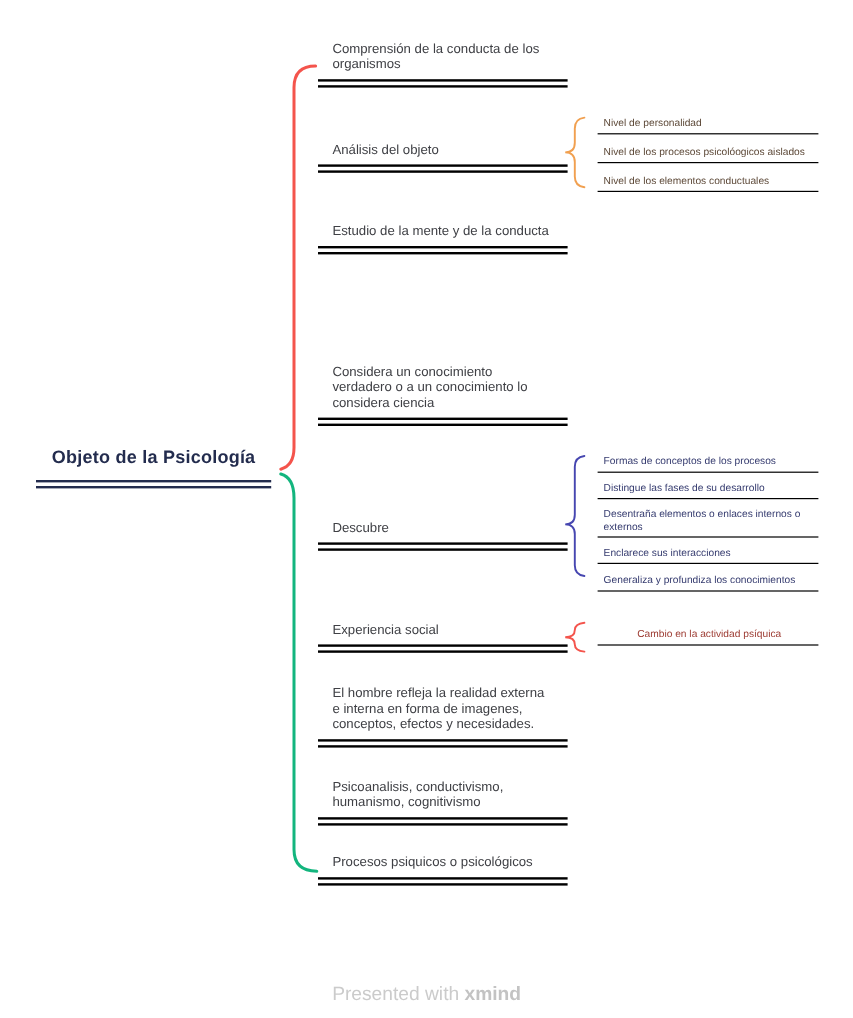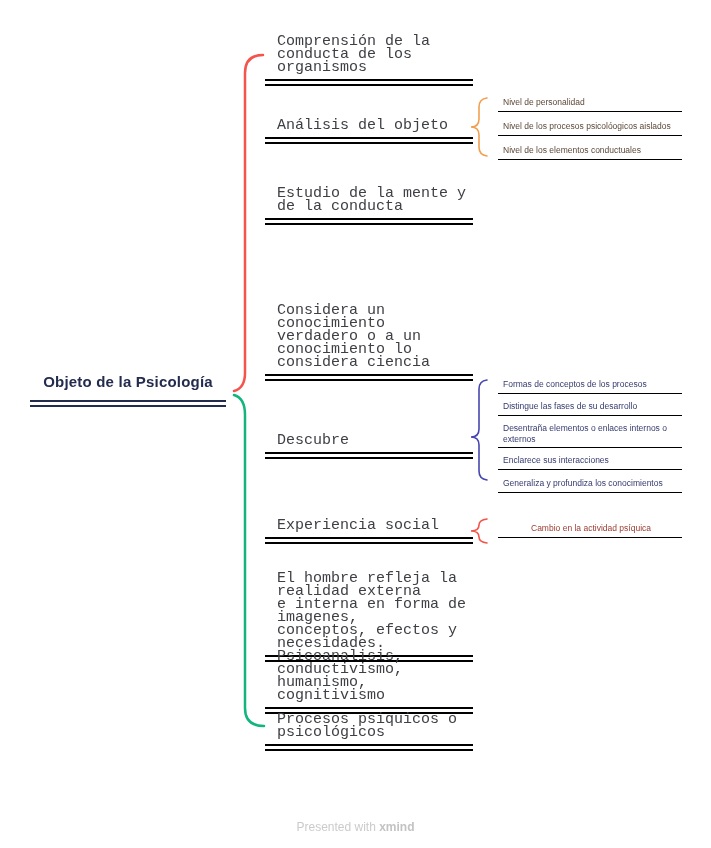--- a/index.html
+++ b/index.html
@@ -12,21 +12,21 @@
   .topic { position:absolute; }
   .topic .label { white-space:pre-line; }
 
   
   .root { left:30px; top:372px; width:196px; }
   .root .label { font-size:15px; line-height:20px; font-weight:bold; color:#232c4e; text-align:center; letter-spacing:.2px; }
   .root .dbl { height:3px; border-top:2.5px solid #232c4e; border-bottom:2.5px solid #232c4e; margin-top:8px; }
 
   
   .branch { left:265px; width:208px; }
-  .branch .label { font-size:15px; line-height:13px; color:#3f4045; padding-left:12px;font-family:Liberation Mono, monospace; }
+  .branch .label { font-size:11px; line-height:13px; color:#3f4045; padding-left:12px; }
   .branch .dbl { height:3px; border-top:2px solid; border-bottom:2px solid; margin-top:5px; }
 
   
   .child { left:498px; width:184px; }
   .child .label { font-size:8.5px; line-height:10.5px; padding-left:5px; }
   .child .line { height:0; border-top:1.5px solid; margin-top:3px; }
 
   .b-red    { border-color:#f4544c; }
   .b-orange { border-color:#f0923f; }
   .b-yellow { border-color:#f5d24b; }
@@ -34,21 +34,21 @@
   .b-blue   { border-color:#7a88f2; }
   .b-indigo { border-color:#4646b0; }
   .lc-orange { border-color:#f1a050; }
   .lc-indigo { border-color:#4646b0; }
   .lc-red    { border-color:#f4544c; }
   .tc-orange { color:#5c4837; }
   .tc-indigo { color:#343a6e; }
   .tc-red    { color:#9c3a31;margin-left:28px; }
 
   .watermark { position:absolute; left:0; top:820px; width:711px; text-align:center;
-               font-size:12px; color:#cbcbcb; }
+               font-size:16px; color:#cbcbcb; }
   .watermark .brand { font-weight:bold; color:#c3c3c3; }
 </style>
 </head>
 <body>
 
 <div class="canvas">
 
   <svg class="braces" viewBox="0 0 711 848" xmlns="http://www.w3.org/2000/svg">
     <path d="M 263 55 Q 245 55 245 73 L 245 373 Q 245 388 234 391" fill="none" stroke="#f4544c" stroke-width="2.5" stroke-linecap="round"></path>
     <path d="M 234 395 Q 245 398 245 415 L 245 708 Q 245 726 264 726" fill="none" stroke="#13b57e" stroke-width="2.5" stroke-linecap="round"></path>

